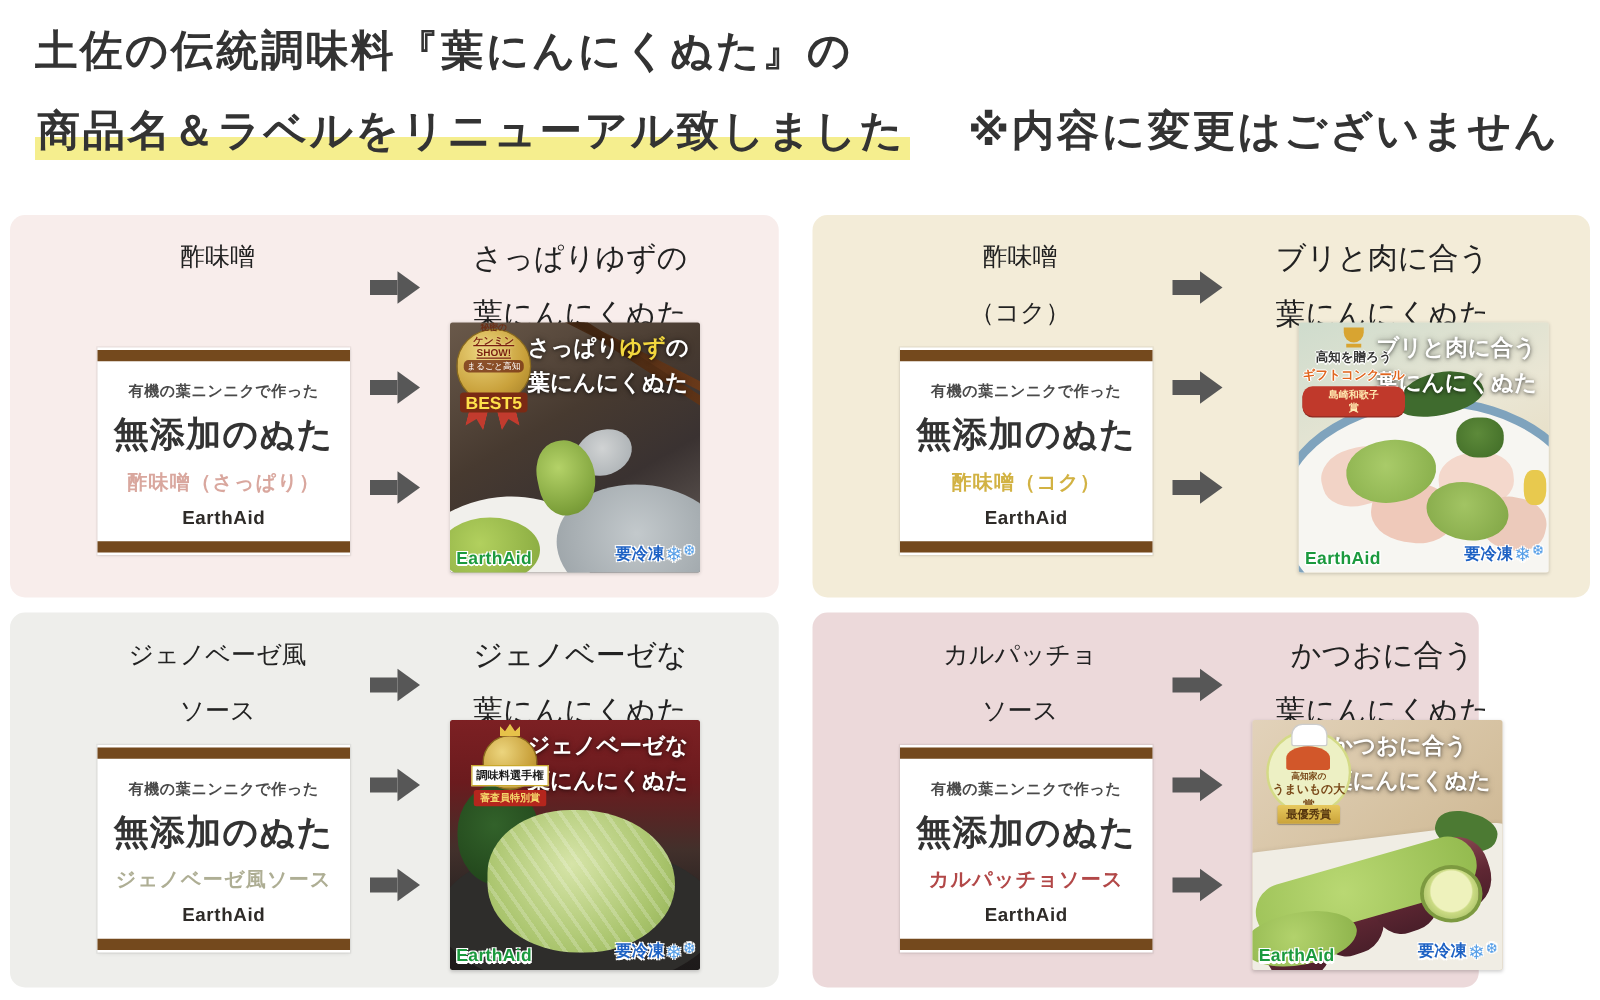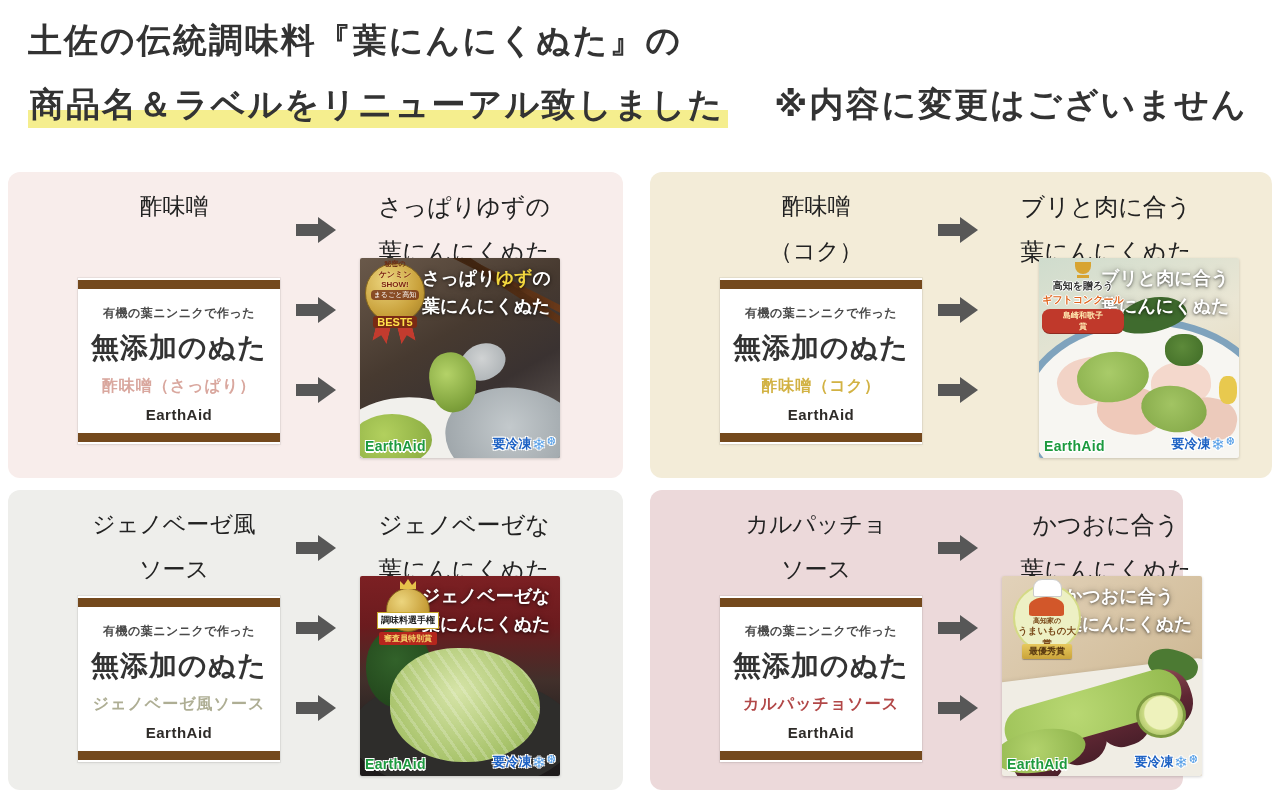--- a/index.html
+++ b/index.html
@@ -12,21 +12,21 @@
   .hl{background:linear-gradient(to bottom,rgba(0,0,0,0) 58%,#f5ee8e 58%,#f5ee8e 96%,rgba(0,0,0,0) 96%);padding:0 4px 2px 2px;}
   .t2note{margin-left:46px;}
 
   
   .panel{position:absolute;border-radius:12px;}
   #p0{left:8px;top:172px;width:615px;height:306px;background:#f8edeb;}
   #p1{left:650px;top:172px;width:622px;height:306px;background:#f3ecd8;}
   #p2{left:8px;top:490px;width:615px;height:300px;background:#eeeeeb;}
   #p3{left:650px;top:490px;width:533px;height:300px;background:#ecd9da;}
 
-  .old-name{position:absolute;left:16px;top:12px;width:300px;text-align:center;font-size:23px;color:#222;}
+  .old-name{position:absolute;left:16px;top:12px;width:300px;text-align:center;font-size:20px;color:#222;}
   .new-name{position:absolute;left:336px;top:12px;width:240px;text-align:center;font-size:24px;color:#222;}
   .old-name div,.new-name div{height:45px;line-height:45px;}
 
   .ar{position:absolute;left:288px;width:40px;height:26px;}
   .ar .bar{position:absolute;left:0;top:7px;width:22px;height:12px;background:#575757;}
   .ar .head{position:absolute;left:22px;top:0;width:0;height:0;border-top:13px solid transparent;border-bottom:13px solid transparent;border-left:18px solid #575757;}
   .ar1{top:45px}.ar2{top:125px}.ar3{top:205px}
 
   
   .label-card{position:absolute;left:70px;top:106px;width:202px;height:166px;background:#fff;text-align:center;
@@ -63,23 +63,23 @@
   .pkg0 .shbit{left:100px;top:86px;width:46px;height:36px;background:radial-gradient(circle at 50% 40%,#d8dbdc,#aab1b5);border-radius:50%;transform:rotate(-20deg);opacity:.95;}
   .pkg0 .bite{left:70px;top:94px;width:46px;height:60px;background:radial-gradient(circle at 40% 35%,#b4d268,#7fa23c 70%,#6a8a30);border-radius:48% 52% 55% 45%;transform:rotate(-12deg);}
   .medal{position:absolute;left:5px;top:5px;width:60px;height:92px;z-index:6;}
   .medal .rib{position:absolute;top:46px;width:15px;height:34px;background:#c23b2e;clip-path:polygon(0 0,100% 0,100% 100%,50% 78%,0 100%);}
   .medal .rib.l{left:11px;transform:rotate(14deg);}
   .medal .rib.r{left:32px;transform:rotate(-14deg);}
   .medal .coin{position:absolute;left:0;top:0;width:58px;height:58px;border-radius:50%;border:1px solid #8a6a1e;
                background:radial-gradient(circle at 35% 30%,#ecd57e,#c9a13b 60%,#9e7a24);
                display:flex;flex-direction:column;align-items:center;justify-content:center;text-align:center;}
   .coin .b1{font-size:7px;color:#6b2f16;font-weight:700;}
-  .coin .b2{font-size:8px;color:#7a1f10;font-weight:800;text-shadow:0 0 2px #f5e6a0;}
+  .coin .b2{font-size:8px;color:#7a1f10;font-weight:800;text-shadow:0 0 2px #f5e6a0;text-decoration:underline;}
   .coin .b3{font-size:7px;color:#fff;background:rgba(110,40,20,.75);padding:0 3px;border-radius:4px;margin-top:1px;}
-  .coin .b4{font-size:11px;color:#ffe14a;font-weight:800;background:#7a2a14;padding:0 4px;border-radius:3px;margin-top:16px;}
+  .coin .b4{font-size:14px;color:#ffe14a;font-weight:800;background:#7a2a14;padding:0 4px;border-radius:3px;margin-top:16px;}
 
   
   .pkg1{background:linear-gradient(155deg,#cfdccd 0%,#eae6d4 45%,#e6dcc2 75%,#d9cdb0 100%);margin-left:37px;}
   .pkg1 .plate{left:-20px;top:60px;width:240px;height:175px;background:#f7f6f2;border:7px solid #7fa3bd;border-radius:50%;}
   .pkg1 .leaf{left:78px;top:40px;width:70px;height:34px;background:#3f6b2e;border-radius:50%/60% 60% 40% 40%;transform:rotate(-12deg);}
   .pkg1 .buri1{left:18px;top:100px;width:62px;height:46px;background:#f2d3c6;border-radius:45%;transform:rotate(-15deg);}
   .pkg1 .buri2{left:58px;top:128px;width:66px;height:48px;background:#efc9ba;border-radius:45%;transform:rotate(8deg);}
   .pkg1 .buri3{left:112px;top:104px;width:60px;height:44px;background:#f4d8cc;border-radius:45%;transform:rotate(-6deg);}
   .pkg1 .buri4{left:146px;top:140px;width:52px;height:42px;background:#eccabb;border-radius:45%;transform:rotate(12deg);}
   .pkg1 .sauce1{left:38px;top:94px;width:72px;height:50px;background:radial-gradient(circle at 45% 40%,#a9cb69,#84ab47);border-radius:48% 52% 50% 50%;transform:rotate(-8deg);}

